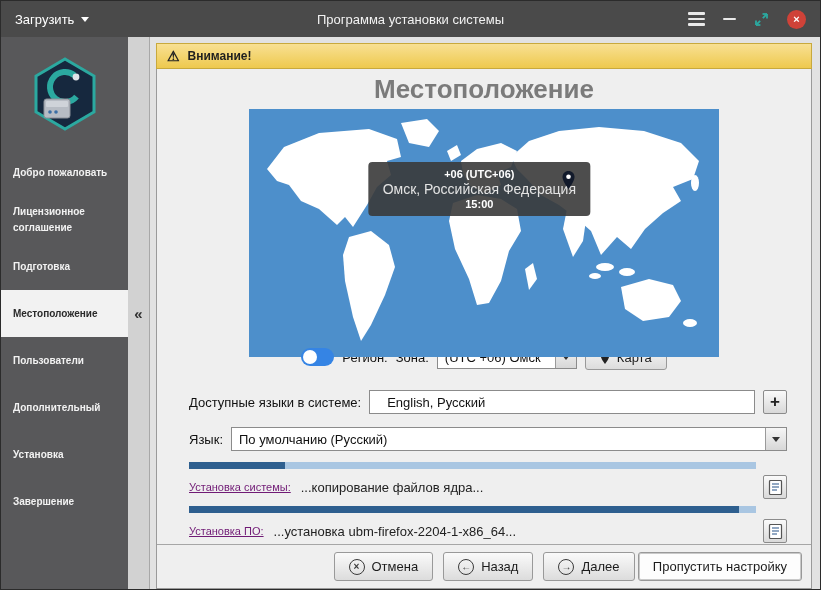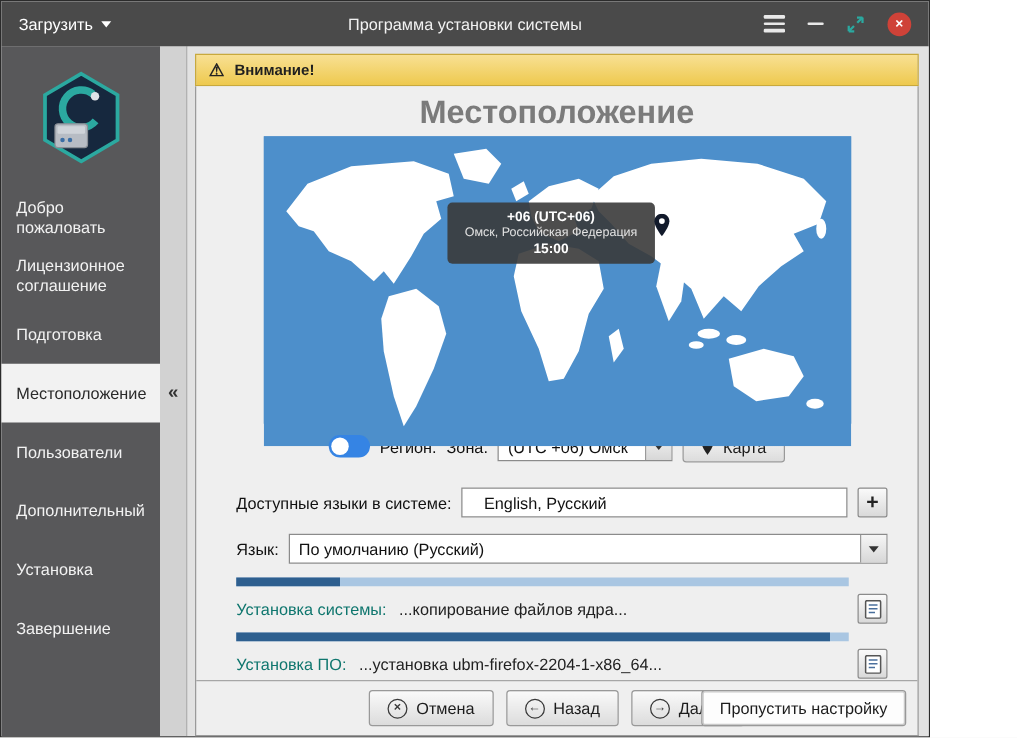--- a/index.html
+++ b/index.html
@@ -1,17 +1,17 @@
 <!DOCTYPE html>
 <html><head>
 <meta charset="utf-8">
 <style>
   * { margin:0; padding:0; box-sizing:border-box; }
   html,body { font-family:"Liberation Sans", sans-serif; background:#ffffff; }
-  .window { width:744px; height:590px; border:1px solid #2b2b2b; background:#e6e6e6;
+  .window { width:821px; height:590px; border:1px solid #2b2b2b; background:#e6e6e6;
             display:flex; flex-direction:column; overflow:hidden; }
 
   
   .titlebar { flex:0 0 36px; background:#4a4a4a; color:#fff; display:flex; align-items:center; position:relative; }
   .load-btn { display:flex; align-items:center; gap:7px; padding:0 14px; height:100%;
               background:transparent; border:none; color:#fff; font-size:13px; cursor:pointer;
               font-family:"Liberation Sans", sans-serif; }
   .caret { width:0; height:0; border-left:4px solid transparent; border-right:4px solid transparent; border-top:5px solid #fff; }
   .tb-title { position:absolute; left:0; right:0; text-align:center; font-size:13px; color:#f2f2f2; pointer-events:none; }
   .tb-controls { margin-left:auto; display:flex; align-items:center; gap:18px; padding-right:14px; z-index:1; }
@@ -21,21 +21,21 @@
   .max-btn { cursor:pointer; display:flex; }
   .close-btn { width:19px; height:19px; border-radius:50%; background:#cf4238; color:#fff;
                display:flex; align-items:center; justify-content:center; font-size:11px; font-weight:bold; cursor:pointer; }
 
   
   .body { flex:1; display:flex; min-height:0; }
 
   .sidebar { width:127px; background:#58585a; display:flex; flex-direction:column; }
   .logo-wrap { margin:20px auto 14px; }
   .nav-item { min-height:47px; display:flex; align-items:center; padding:4px 12px; color:#f2f2f2;
-              font-size:13px; font-weight:400; line-height:16px; cursor:pointer; }
+              font-size:10px; font-weight:700; line-height:16px; cursor:pointer; }
   .nav-item.active { background:#f2f2f2; color:#2a2a2a; }
 
   .collapse-strip { width:22px; background:#d2d2d2; border-right:1px solid #a8a8a8;
                     display:flex; align-items:center; justify-content:center; cursor:pointer; }
   .collapse-strip span { font-size:15px; font-weight:bold; color:#333; }
 
   .main { flex:1; display:flex; flex-direction:column; background:#e2e2e2; padding:6px 8px 0 6px; min-width:0; }
 
   .warning-bar { flex:0 0 26px; background:linear-gradient(#f8e093,#eec94e); border:1px solid #c8a93d;
                  display:flex; align-items:center; gap:8px; padding:0 10px; font-size:12px; font-weight:bold; color:#1f1f1f; }
@@ -45,21 +45,21 @@
            display:flex; flex-direction:column; min-height:0; }
   .page-title { text-align:center; font-size:26px; color:#7b7b7b; font-weight:bold; margin-top:5px; }
 
   
   .map-box { width:470px; height:248px; margin:4px auto 0; position:relative; background:#4d8fcb; cursor:pointer; }
   .map-box svg.world { position:absolute; inset:0; }
   .map-tooltip { position:absolute; left:49%; top:23%; transform:translateX(-50%);
                  background:rgba(58,58,58,0.9); color:#fff; border-radius:4px; padding:6px 14px;
                  text-align:center; white-space:nowrap; }
   .tt-big { font-size:11px; font-weight:bold; }
-  .tt-small { font-size:10px; color:#e3e3e3; margin:1px 0; }
+  .tt-small { font-size:14px; color:#e3e3e3; margin:1px 0; }
   .map-pin { position:absolute; left:66.5%; top:27%; }
 
   
   .controls-row { display:flex; align-items:center; justify-content:center; gap:8px; margin-top:5px; }
   .switch { width:33px; height:18px; border-radius:9px; background:#3584e4; position:relative; cursor:pointer; flex:0 0 auto; }
   .switch .knob { position:absolute; left:2px; top:2px; width:14px; height:14px; border-radius:50%; background:#fff; }
   .lbl { font-size:13px; color:#111; }
   .combo { display:flex; align-items:stretch; height:24px; border:1px solid #8b8b8b; background:#fff; cursor:pointer; }
   .combo-text { display:flex; align-items:center; padding:0 7px; font-size:13px; color:#111; flex:1; white-space:nowrap; overflow:hidden; }
   .combo-arrow { width:21px; flex:0 0 21px; background:linear-gradient(#f6f6f6,#d7d7d7); border-left:1px solid #9a9a9a;
@@ -79,21 +79,21 @@
                 padding:0 17px; font-family:"Liberation Sans", sans-serif; color:#111; }
   .sq-btn { width:24px; height:24px; flex:0 0 24px; background:linear-gradient(#fafafa,#d9d9d9); border:1px solid #8b8b8b;
             border-radius:2px; display:flex; align-items:center; justify-content:center;
             font-size:17px; font-weight:bold; color:#222; cursor:pointer; }
   .row-lang { margin-top:13px; gap:8px; }
   .row-lang .combo { flex:1; }
 
   .progress { height:7px; background:#a9c6e2; margin:11px 31px 0 0; }
   .progress .fill { height:100%; background:#2e5f8f; }
   .status-row { margin-top:5px; gap:10px; min-height:26px; }
-  .status-label { font-size:13px; color:#0f766e; white-space:nowrap; }
+  .status-label { font-size:11px; color:#701a75; white-space:nowrap;text-decoration:underline; }
   .status-text { font-size:13px; color:#222; white-space:nowrap; overflow:hidden; }
   .log-btn { margin-left:auto; width:24px; height:24px; background:linear-gradient(#fafafa,#d9d9d9);
              border:1px solid #8b8b8b; border-radius:2px; display:flex; align-items:center; justify-content:center; cursor:pointer; }
 
   
   .footer { margin-top:auto; border-top:1px solid #a6a6a6; min-height:44px; display:flex;
             align-items:center; justify-content:center; gap:10px; position:relative; }
   .btn-ico { width:16px; height:16px; border:1.5px solid #3a3a3a; border-radius:50%; flex:0 0 16px;
              display:flex; align-items:center; justify-content:center; font-size:10px; font-weight:bold;
              color:#3a3a3a; line-height:1; }

